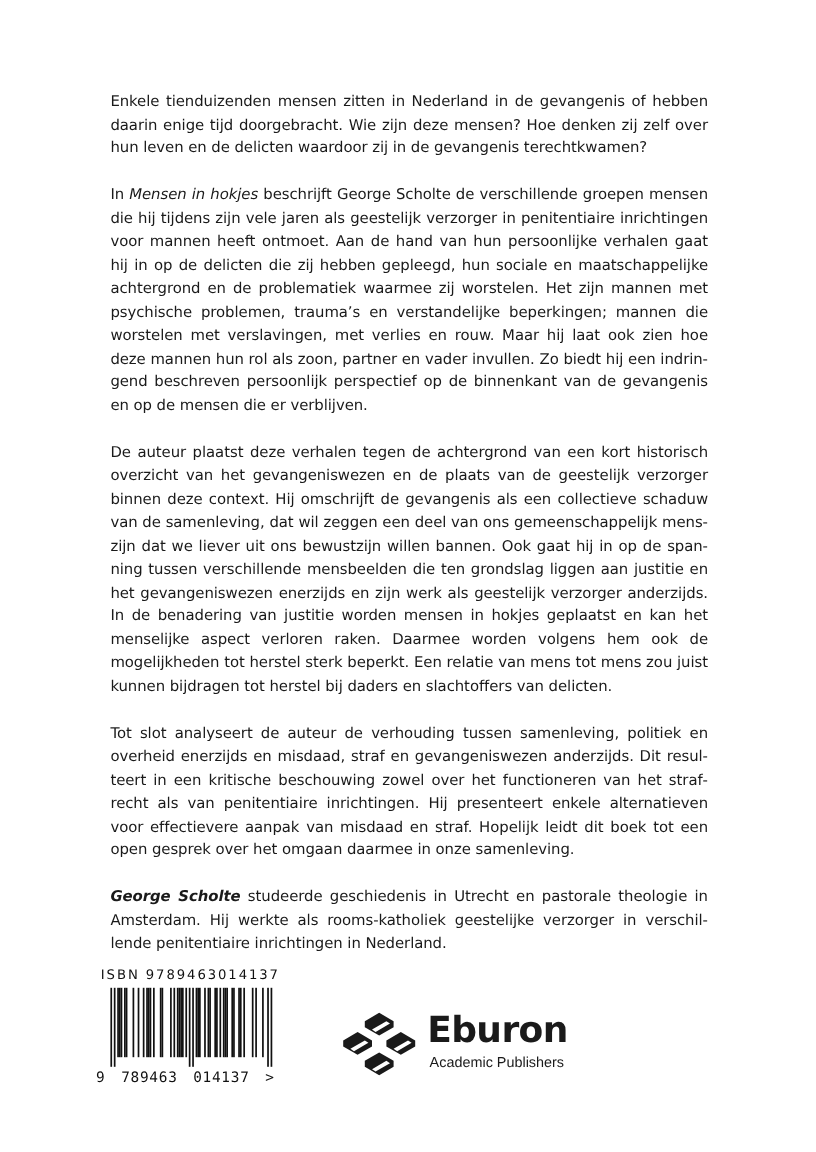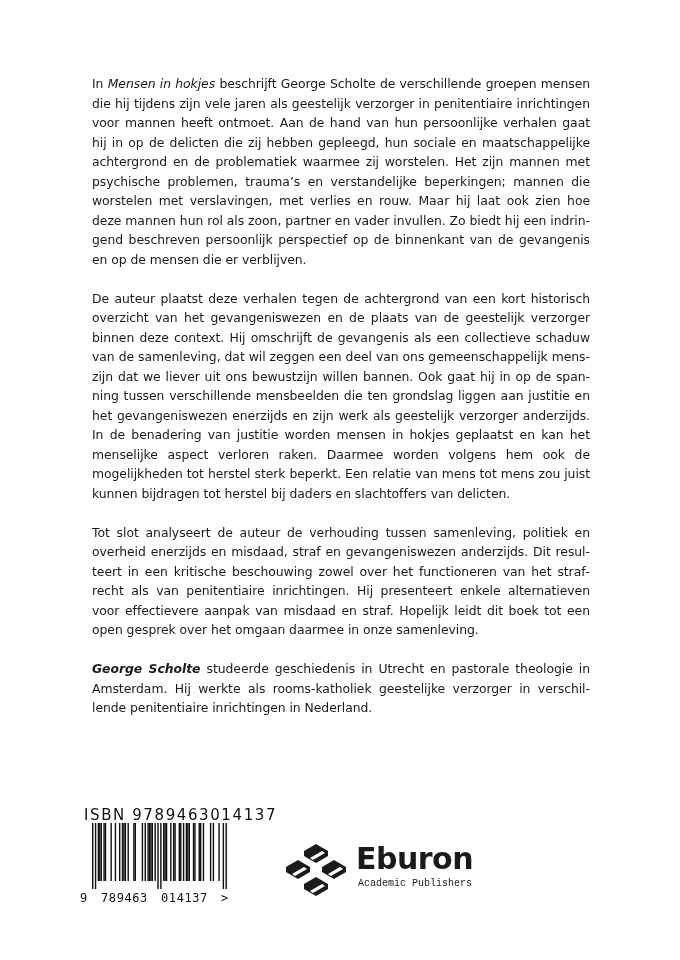--- a/index.html
+++ b/index.html
@@ -48,21 +48,21 @@
     left: 80px;
     top: 806px;
     width: 160px;
     height: 100px;
   }
   .isbn-label {
     position: absolute;
     left: 4px;
     top: 0px;
     font-family: "DejaVu Sans", sans-serif;
-    font-size: 15px;
+    font-size: 11px;
     letter-spacing: 1.6px;
     color: #111;
     white-space: nowrap;
   }
   .barcode-svg {
     position: absolute;
     left: 0;
     top: 17px;
   }
 
@@ -87,32 +87,33 @@
     font-weight: bold;
     font-size: 30px;
     letter-spacing: -0.5px;
     color: #1a1a1a;
     line-height: 34px;
   }
   .logo-sub {
     position: absolute;
     left: 74px;
     top: 38px;
-    font-family: Liberation Mono, monospace;
-    font-size: 10px;
+    font-family: Liberation Sans, sans-serif;
+    font-size: 12px;
     color: #1a1a1a;
     white-space: nowrap;
   }
 </style>
 </head>
 <body>
 
 <div class="page">
 
   <div class="text-block">
+    <p>Enkele tienduizenden mensen zitten in Nederland in de gevangenis of hebben daarin enige tijd doorgebracht. Wie zijn deze mensen? Hoe denken zij zelf over hun leven en de delicten waardoor zij in de gevangenis terechtkwamen?</p>
 
     <p><span>In </span><em>Mensen in hokjes</em><span> beschrijft George Scholte de verschillende groepen mensen die hij tijdens zijn vele jaren als geestelijk verzorger in penitentiaire inrichtin­gen voor mannen heeft ontmoet. Aan de hand van hun persoonlijke verhalen gaat hij in op de delicten die zij hebben gepleegd, hun sociale en maatschap­pelijke achtergrond en de problematiek waarmee zij worstelen. Het zijn mannen met psychische problemen, trauma’s en verstandelijke beperkingen; mannen die worstelen met verslavingen, met verlies en rouw. Maar hij laat ook zien hoe deze mannen hun rol als zoon, partner en vader invullen. Zo biedt hij een indrin­gend beschreven persoonlijk perspectief op de binnenkant van de gevangenis en op de mensen die er verblijven.</span></p>
 
     <p>De auteur plaatst deze verhalen tegen de achtergrond van een kort historisch overzicht van het gevangeniswezen en de plaats van de geestelijk verzorger binnen deze context. Hij omschrijft de gevangenis als een collectieve schaduw van de samenleving, dat wil zeggen een deel van ons gemeenschappelijk mens­zijn dat we liever uit ons bewustzijn willen bannen. Ook gaat hij in op de span­ning tussen verschillende mensbeelden die ten grondslag liggen aan justitie en het gevangeniswezen enerzijds en zijn werk als geestelijk verzorger ander­zijds. In de benadering van justitie worden mensen in hokjes geplaatst en kan het menselijke aspect verloren raken. Daarmee worden volgens hem ook de mogelijkheden tot herstel sterk beperkt. Een relatie van mens tot mens zou juist kunnen bijdragen tot herstel bij daders en slachtoffers van delicten.</p>
 
     <p>Tot slot analyseert de auteur de verhouding tussen samenleving, politiek en overheid enerzijds en misdaad, straf en gevangeniswezen anderzijds. Dit resul­teert in een kritische beschouwing zowel over het functioneren van het straf­recht als van penitentiaire inrichtingen. Hij presenteert enkele alternatieven voor effectievere aanpak van misdaad en straf. Hopelijk leidt dit boek tot een open gesprek over het omgaan daarmee in onze samenleving.</p>
 
     <p><strong>George Scholte</strong><span> studeerde geschiedenis in Utrecht en pastorale theologie in Amsterdam. Hij werkte als rooms-katholiek geestelijke verzorger in verschil­lende penitentiaire inrichtingen in Nederland.</span></p>
   </div>
 

